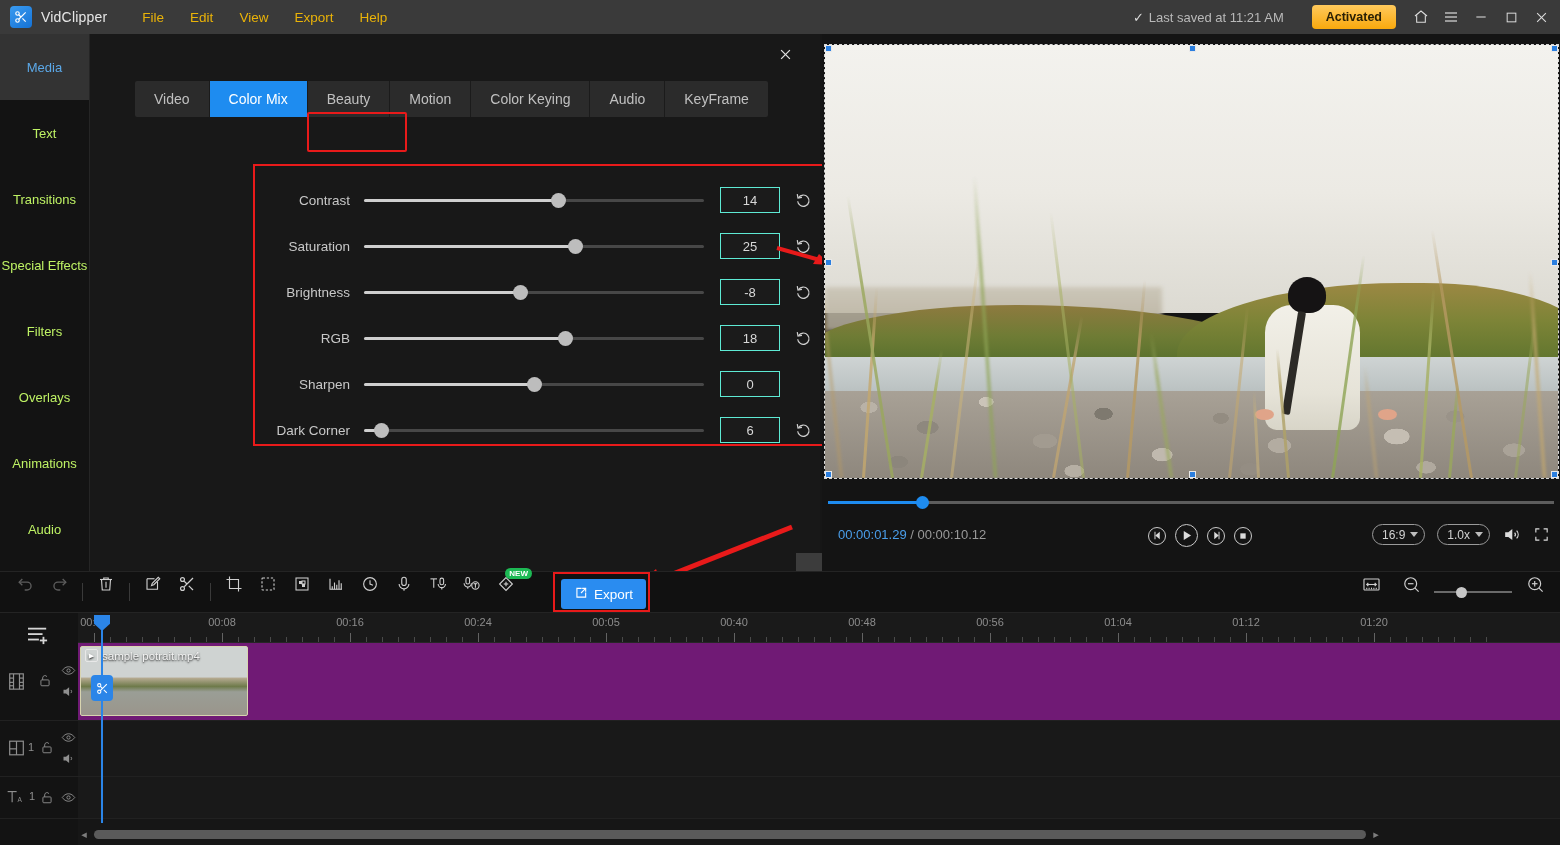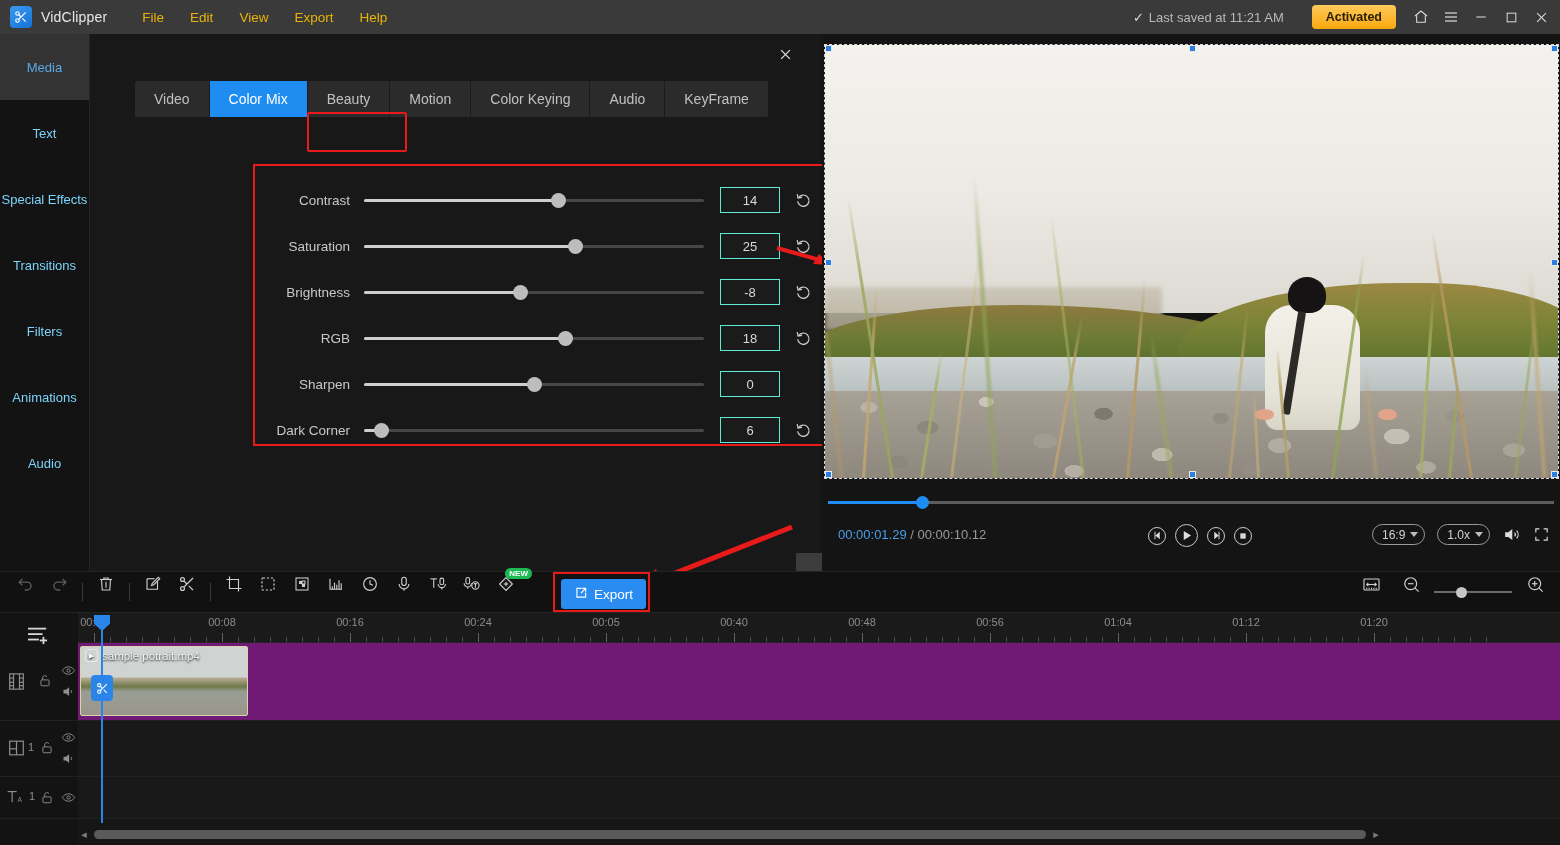--- a/index.html
+++ b/index.html
@@ -40,21 +40,21 @@
   }
   .tb-icon svg { display: block; }
 
   
   .sidebar {
     position: absolute; left: 0; top: 34px; width: 90px; height: 537px;
     background: #131313; border-right: 1px solid #252525;
   }
   .side-item {
     height: 66px; display: flex; align-items: center; justify-content: center;
-    color: #7dd3fc; font-size: 13px; text-align: center; cursor: default;
+    color: #bef264; font-size: 13px; text-align: center; cursor: default;
     white-space: nowrap;
   }
   .side-item.active { background: #333333; color: #5ba8e8; }
 
   
   .panel {
     position: absolute; left: 90px; top: 34px; width: 730px; height: 537px;
     background: #181818;
   }
   .panel-close {
@@ -355,23 +355,24 @@
             <line x1="5" y1="5" x2="19" y2="19"></line>
             <line x1="19" y1="5" x2="5" y2="19"></line>
           </svg>
       </div>
     </div>
   </div>
 
   <div class="sidebar" id="sidebar">
       <div class="side-item active">Media</div>
       <div class="side-item">Text</div>
+      <div class="side-item">Transitions</div>
       <div class="side-item">Special Effects</div>
-      <div class="side-item">Transitions</div>
       <div class="side-item">Filters</div>
+      <div class="side-item">Overlays</div>
       <div class="side-item">Animations</div>
       <div class="side-item">Audio</div>
     </div>
 
   <div class="panel">
     <div class="panel-close">
       <svg width="15" height="15" viewBox="0 0 24 24" stroke="#e2e2e2" stroke-width="2">
           <line x1="5" y1="5" x2="19" y2="19"></line>
           <line x1="19" y1="5" x2="5" y2="19"></line>
         </svg>

